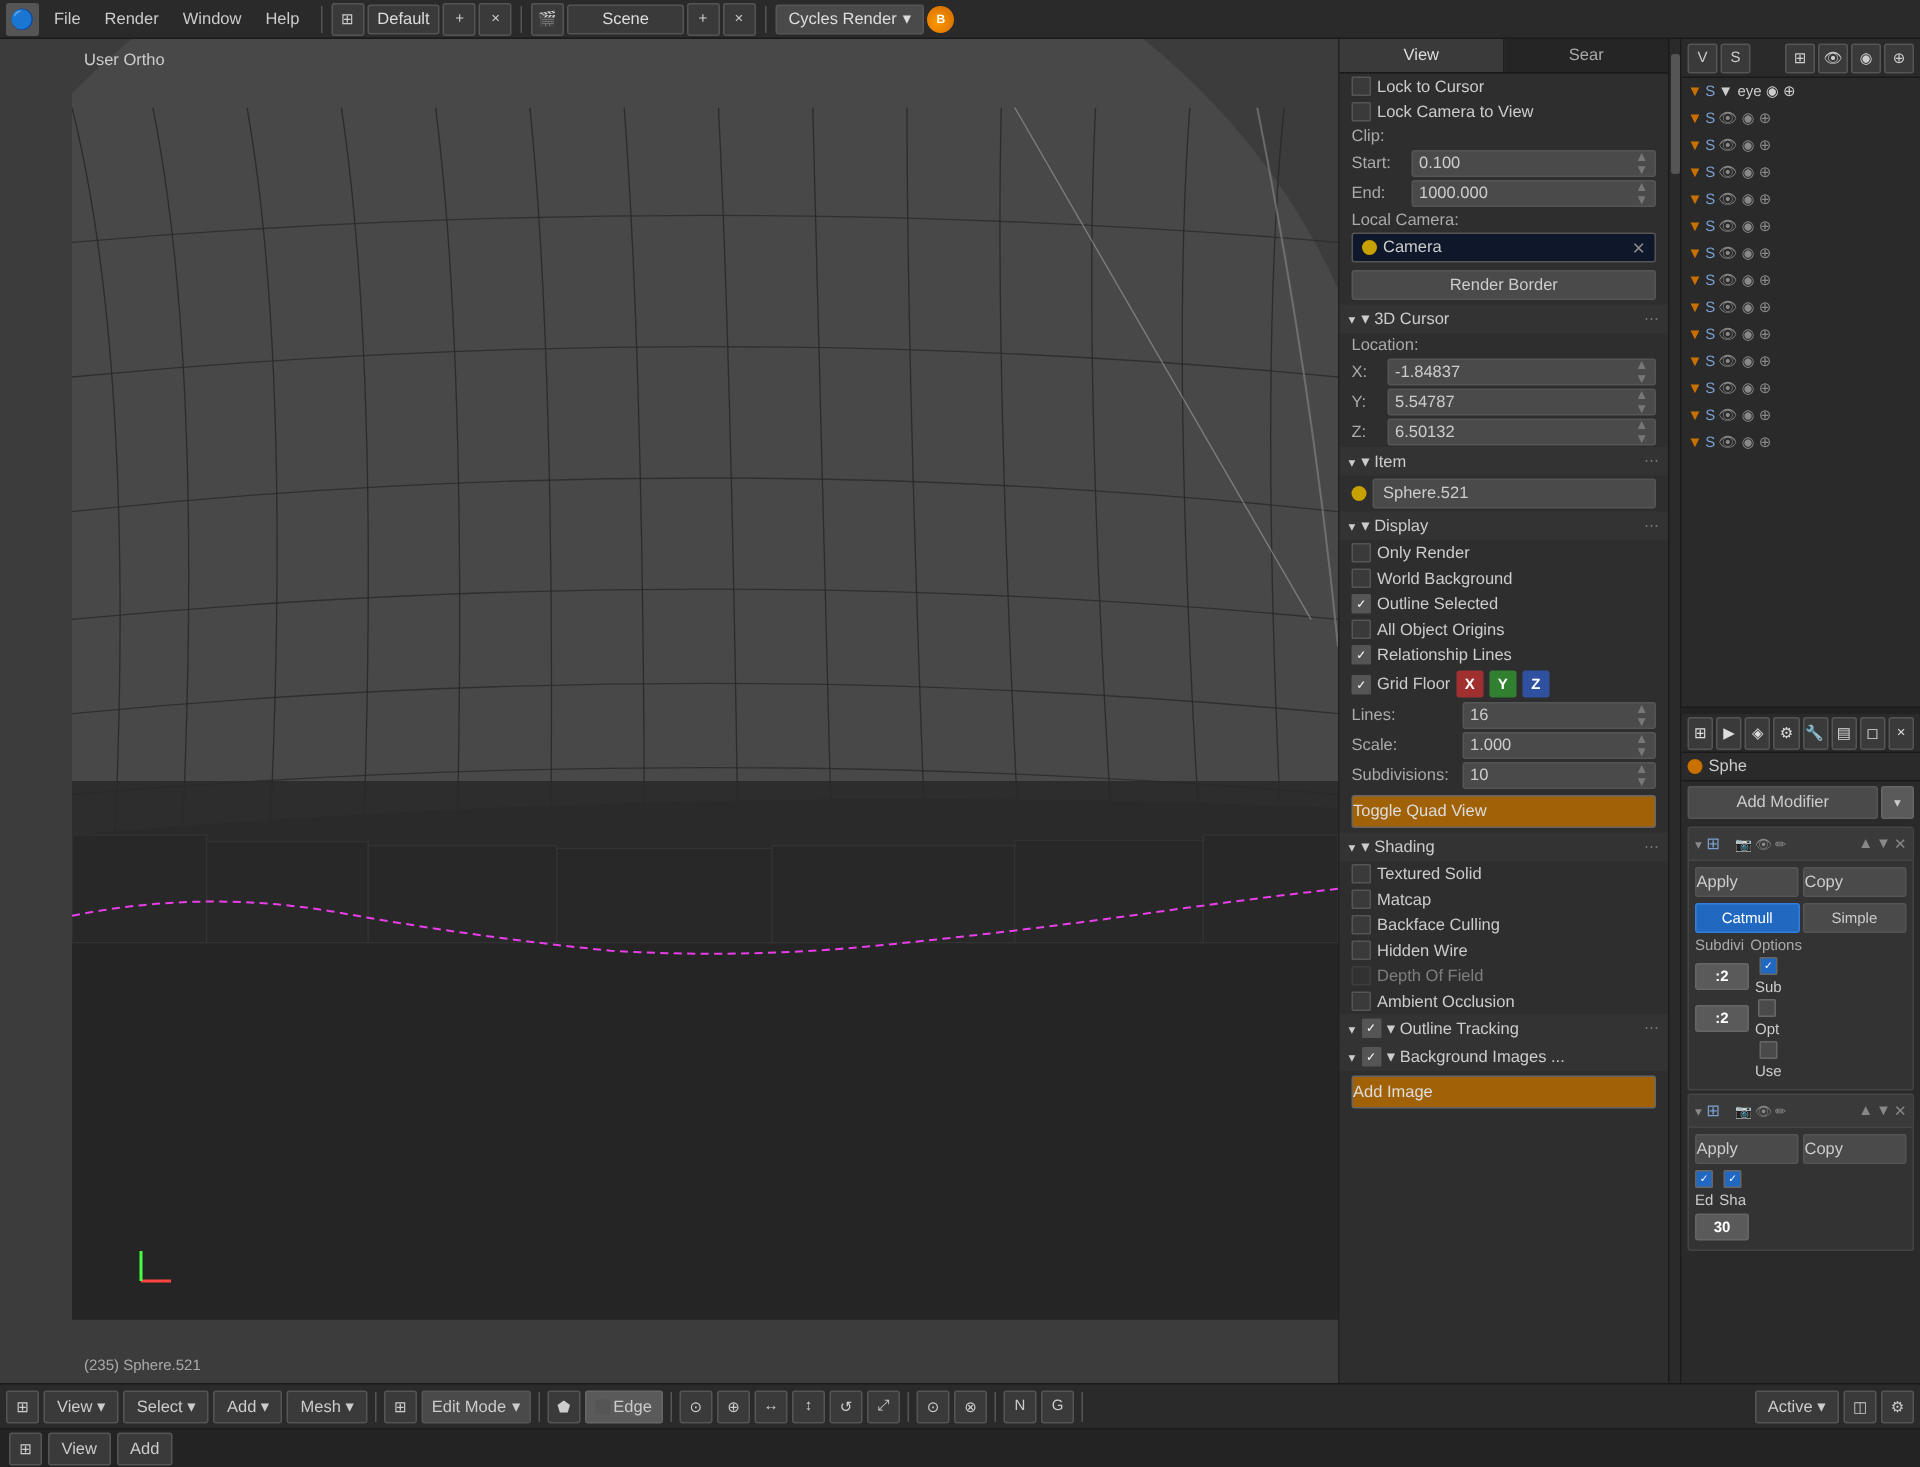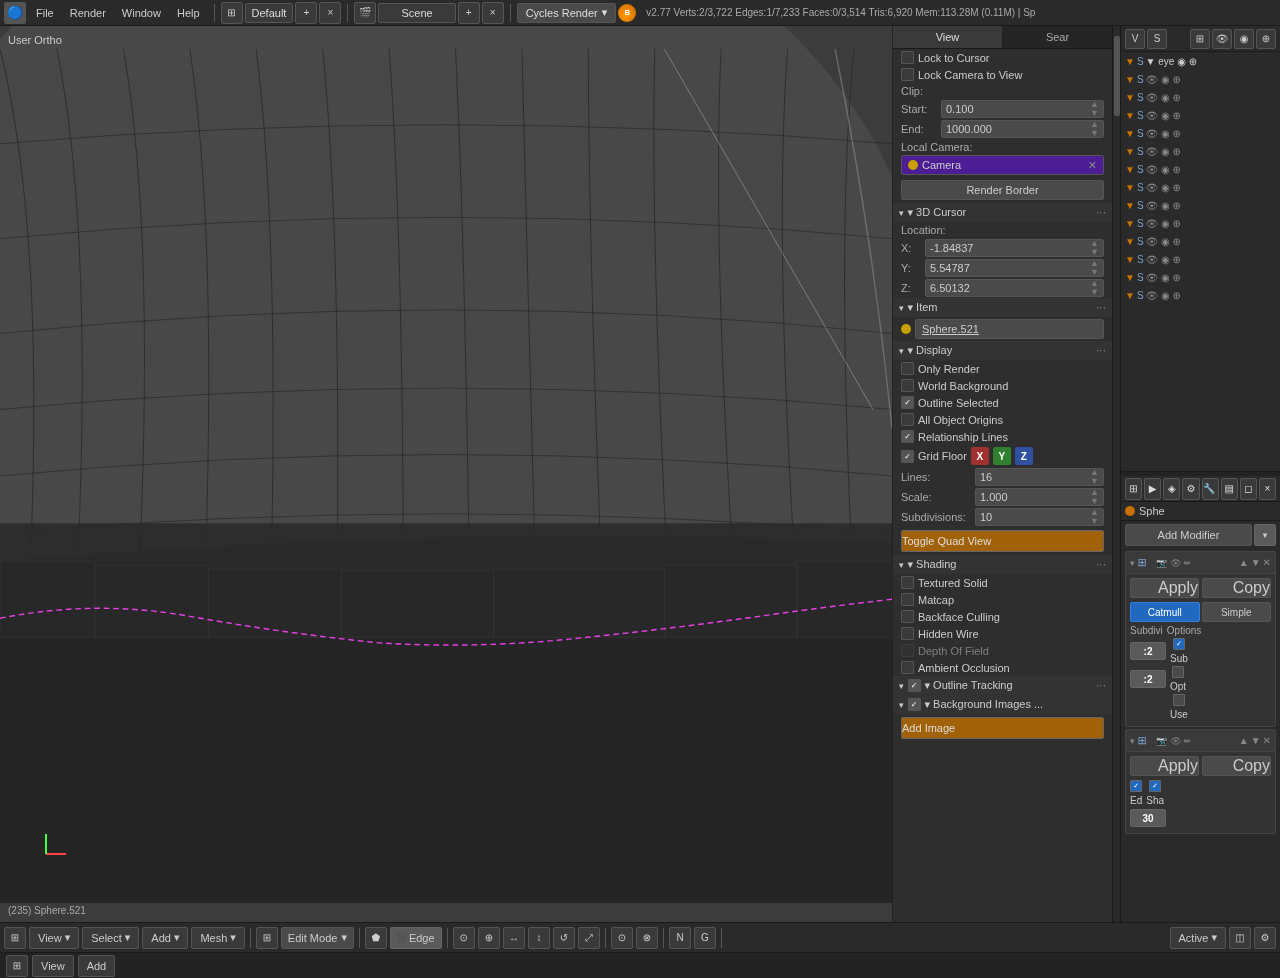--- a/index.html
+++ b/index.html
@@ -78,20 +78,21 @@
       font-size: 10px;
       padding-left: 8px;
       white-space: nowrap;
       overflow: hidden;
     }
 
     
     .main-layout {
       display: flex;
       height: calc(978px - 26px - 30px - 26px);
+      margin-left: 48px;
     }
 
     
     .viewport {
       flex: 1;
       background: #3c3c3c;
       position: relative;
       overflow: hidden;
     }
     .viewport-label {
@@ -176,21 +177,21 @@
       display: flex; align-items: center; justify-content: space-between;
     }
     .input-arrows { color: #777; font-size: 9px; display: flex; flex-direction: column; line-height: 1; }
 
     .clip-label { color: #aaa; font-size: 11px; padding: 2px 8px; }
 
     .local-camera-section { padding: 2px 8px; }
     .local-camera-label { color: #aaa; font-size: 11px; margin-bottom: 2px; }
     .camera-field {
       height: 20px;
-      background: #4c1d95;
+      background: #0f172a;
       border: 1px solid #555;
       border-radius: 2px;
       display: flex; align-items: center; padding: 0 6px;
       gap: 4px;
     }
     .camera-dot { width: 10px; height: 10px; background: #c8a000; border-radius: 50%; flex-shrink: 0; }
     .camera-text { color: #ccc; font-size: 11px; flex: 1; }
     .camera-x { color: #888; font-size: 11px; cursor: pointer; }
 
     .render-border-btn {
@@ -209,21 +210,21 @@
       display: flex; align-items: center; gap: 4px;
     }
     .item-dot { width: 10px; height: 10px; background: #c8a000; border-radius: 50%; flex-shrink: 0; }
     .item-name-field {
       flex: 1; height: 20px;
       background: #4a4a4a;
       border: 1px solid #555;
       border-radius: 2px;
       padding: 0 6px;
       color: #ccc; font-size: 11px;
-      display: flex; align-items: center; text-decoration: underline;
+      display: flex; align-items: center;
     }
 
     
     .toggle-quad-btn {
       margin: 3px 8px;
       height: 22px;
       background: #a16207;
       border: 1px solid #666;
       border-radius: 2px;
       display: flex; align-items: center; justify-content: flex-start;
@@ -358,22 +359,22 @@
 
     .modifier-body { padding: 4px; }
     .mod-apply-row {
       display: flex; gap: 3px; margin-bottom: 4px;
     }
     .mod-apply-btn {
       flex: 1; height: 20px;
       background: #4a4a4a;
       border: 1px solid #555;
       border-radius: 2px;
-      display: flex; align-items: center; justify-content: flex-end;
-      color: #ccc; font-size: 16px; cursor: pointer;
+      display: flex; align-items: center; justify-content: flex-start;
+      color: #ccc; font-size: 11px; cursor: pointer;
     }
     .mod-type-row {
       display: flex; gap: 2px; margin-bottom: 3px;
     }
     .mod-type-btn {
       flex: 1; height: 20px;
       border-radius: 2px;
       display: flex; align-items: center; justify-content: center;
       font-size: 10px; cursor: pointer;
     }
@@ -494,24 +495,20 @@
     <span>Scene</span>
   </div>
   <div class="bt-icon">+</div>
   <div class="bt-icon">×</div>
   <div class="top-bar-separator"></div>
   <div class="render-engine">
     <span>Cycles Render</span>
     <span>▾</span>
   </div>
   <div class="blender-logo">B</div>
-  <div class="stats-bar">
-    <span>v2.77</span>
-    <span>Verts:2/3,722  Edges:1/7,233  Faces:0/3,514  Tris:6,920  Mem:113.28M (0.11M) | Sp</span>
-  </div>
 </div>
 
 <div class="main-layout">
 
   <div class="viewport">
     <span class="viewport-label">User Ortho</span>
 
     <svg class="viewport-svg" viewBox="0 0 940 896">
 
       <rect width="940" height="896" fill="#3c3c3c"></rect>

